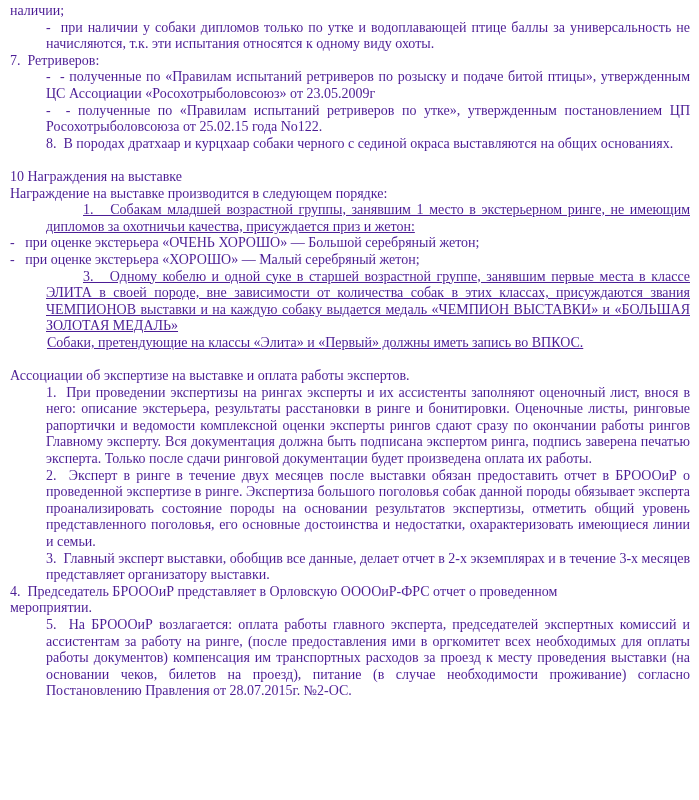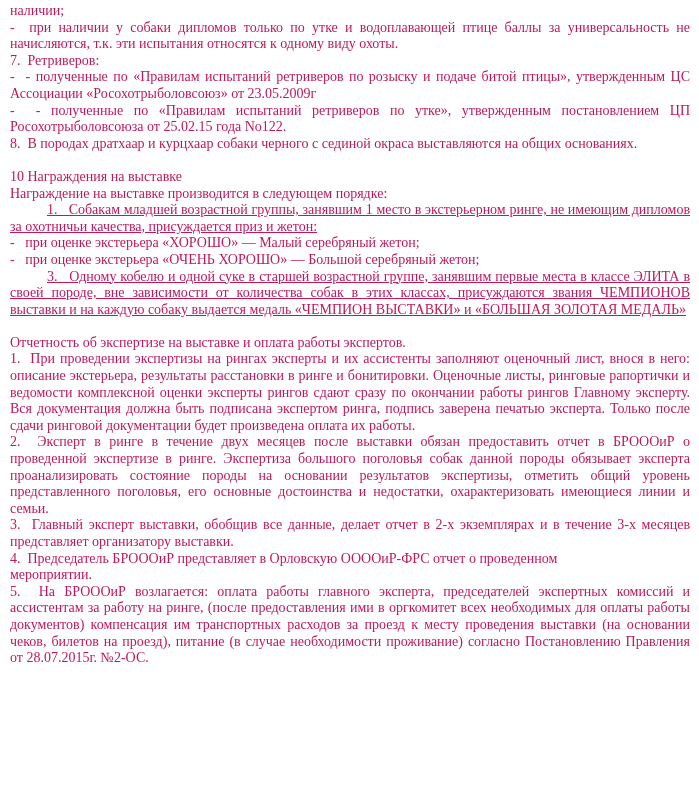--- a/index.html
+++ b/index.html
@@ -14,50 +14,51 @@
   }
   .page {
     box-sizing: border-box;
     width: 699px;
     height: 800px;
     padding: 3px 9px 0 10px;
     background: #ffffff;
     font-family: "Liberation Serif", "DejaVu Serif", serif;
     font-size: 14px;
     line-height: 16.6px;
-    color: #be185d;
+    color: #4c1d95;
   }
   .para {
     margin: 0;
     padding: 0;
   }
   .left    { text-align: left; }
-  .justify { text-align: justify; }
+  .justify { text-align: justify; margin-left: 36px; }
   .center  { text-align: left; }
   .indent  { text-indent: 37px; text-decoration: underline; }
   .blank   { height: 16.6px; }
 </style>
 </head>
 <body>
 
 <div class="page">
     <p class="para left">наличии;</p>
     <p class="para justify">-&nbsp;&nbsp;при наличии у собаки дипломов только по утке и водоплавающей птице баллы за универсальность не начисляются, т.к. эти испытания относятся к одному виду охоты.</p>
     <p class="para left">7.&nbsp;&nbsp;Ретриверов:</p>
     <p class="para justify">-&nbsp;&nbsp;- полученные по «Правилам испытаний ретриверов по розыску и подаче битой птицы», утвержденным ЦС Ассоциации «Росохотрыболовсоюз» от 23.05.2009г</p>
     <p class="para justify">-&nbsp;&nbsp;- полученные по «Правилам испытаний ретриверов по утке», утвержденным постановлением ЦП Росохотрыболовсоюза от 25.02.15 года No122.</p>
     <p class="para justify">8.&nbsp;&nbsp;В породах дратхаар и курцхаар собаки черного с сединой окраса выставляются на общих основаниях.</p>
     <p class="para left blank"></p>
     <p class="para center">10 Награждения на выставке</p>
     <p class="para center">Награждение на выставке производится в следующем порядке:</p>
     <p class="para justify indent">1.&nbsp;&nbsp;&nbsp;Собакам младшей возрастной группы, занявшим 1 место в экстерьерном ринге, не имеющим дипломов за охотничьи качества, присуждается приз и жетон:</p>
+    <p class="para left">-&nbsp;&nbsp;&nbsp;при оценке экстерьера «ОЧЕНЬ ХОРОШО» — Большой серебряный жетон;</p>
     <p class="para left">-&nbsp;&nbsp;&nbsp;при оценке экстерьера «ХОРОШО» — Малый серебряный жетон;</p>
-    <p class="para left">-&nbsp;&nbsp;&nbsp;при оценке экстерьера «ОЧЕНЬ ХОРОШО» — Большой серебряный жетон;</p>
     <p class="para justify indent">3.&nbsp;&nbsp;&nbsp;Одному кобелю и одной суке в старшей возрастной группе, занявшим первые места в классе ЭЛИТА в своей породе, вне зависимости от количества собак в этих классах, присуждаются звания ЧЕМПИОНОВ выставки и на каждую собаку выдается медаль «ЧЕМПИОН ВЫСТАВКИ» и «БОЛЬШАЯ ЗОЛОТАЯ МЕДАЛЬ»</p>
+    <p class="para left indent">Собаки, претендующие на классы «Элита» и «Первый» должны иметь запись во ВПКОС.</p>
     <p class="para left blank"></p>
-    <p class="para center">Отчетность об экспертизе на выставке и оплата работы экспертов.</p>
+    <p class="para center">Ассоциации об экспертизе на выставке и оплата работы экспертов.</p>
     <p class="para justify">1.&nbsp;&nbsp;При проведении экспертизы на рингах эксперты и их ассистенты заполняют оценочный лист, внося в него: описание экстерьера, результаты расстановки в ринге и бонитировки. Оценочные листы, ринговые рапортички и ведомости комплексной оценки эксперты рингов сдают сразу по окончании работы рингов Главному эксперту. Вся документация должна быть подписана экспертом ринга, подпись заверена печатью эксперта. Только после сдачи ринговой документации будет произведена оплата их работы.</p>
     <p class="para justify">2.&nbsp;&nbsp;Эксперт в ринге в течение двух месяцев после выставки обязан предоставить отчет в БРОООиР о проведенной экспертизе в ринге. Экспертиза большого поголовья собак данной породы обязывает эксперта проанализировать состояние породы на основании результатов экспертизы, отметить общий уровень представленного поголовья, его основные достоинства и недостатки, охарактеризовать имеющиеся линии и семьи.</p>
     <p class="para justify">3.&nbsp;&nbsp;Главный эксперт выставки, обобщив все данные, делает отчет в 2-х экземплярах и в течение 3-х месяцев представляет организатору выставки.</p>
     <p class="para left">4.&nbsp;&nbsp;Председатель БРОООиР представляет в Орловскую ООООиР-ФРС отчет о проведенном</p>
     <p class="para left">мероприятии.</p>
     <p class="para justify">5.&nbsp;&nbsp;На БРОООиР возлагается: оплата работы главного эксперта, председателей экспертных комиссий и ассистентам за работу на ринге, (после предоставления ими в оргкомитет всех необходимых для оплаты работы документов) компенсация им транспортных расходов за проезд к месту проведения выставки (на основании чеков, билетов на проезд), питание (в случае необходимости проживание) согласно Постановлению Правления от 28.07.2015г. №2-ОС.</p>
   </div>
 
 </body></html>

